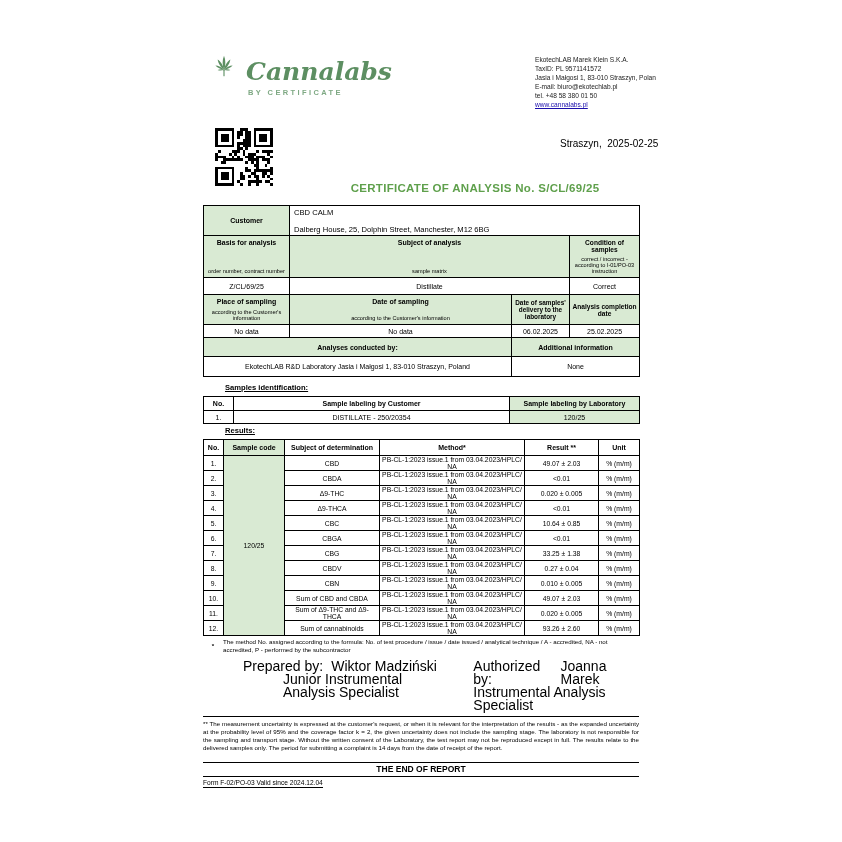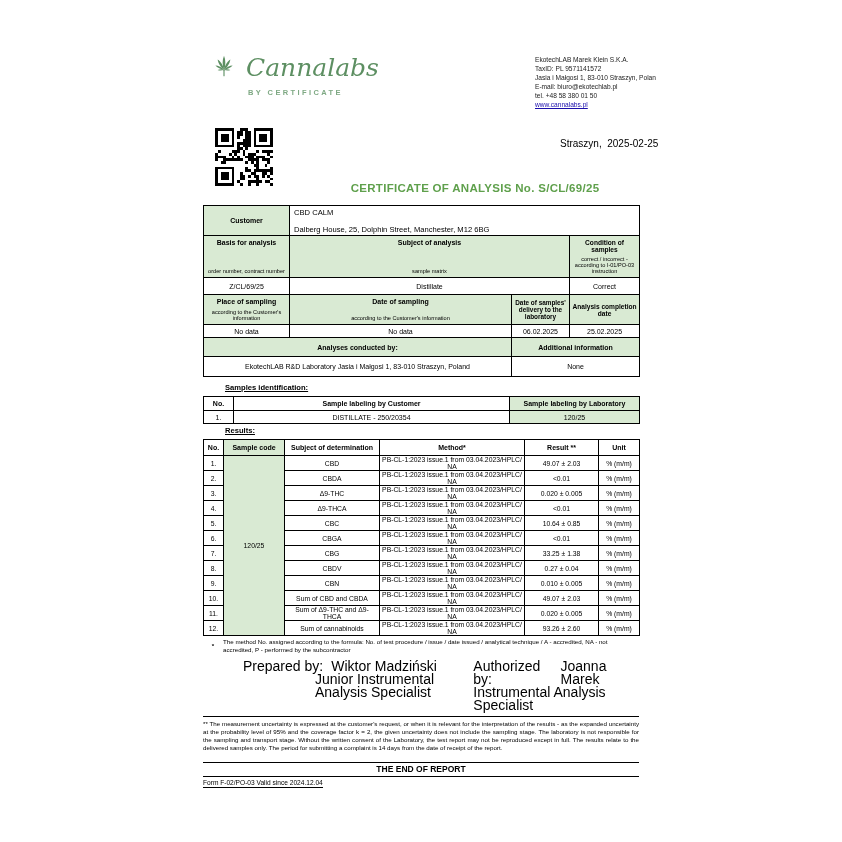--- a/index.html
+++ b/index.html
@@ -2,21 +2,21 @@
 <html><head>
 <meta charset="utf-8">
 <style>
   * { margin:0; padding:0; box-sizing:border-box; }
   html,body { width:842px; height:842px; background:#ffffff; }
   body { font-family:"Liberation Sans", sans-serif; color:#000; position:relative; font-size:8px; }
   .page { position:absolute; inset:0; background:#fff; overflow:hidden; }
 
   
   .logo { position:absolute; left:208px; top:50px; width:150px; }
-  .logo-row { display:flex; align-items:center; gap:6px; }
+  .logo-row { display:flex; align-items:flex-end; gap:6px;font-weight:bold; }
   .brand-script { font-family:"DejaVu Serif", serif; font-style:italic; font-size:25px; color:#5d8f62; line-height:1; }
   .brand-tagline { font-size:7.5px; font-weight:bold; letter-spacing:2.4px; color:#7fa984; margin:4px 0 0 40px; }
 
   .company-info { position:absolute; left:535px; top:55px; font-size:6.6px; line-height:9px; color:#222; }
   .company-info a { color:#1a0dab; text-decoration:underline; }
 
   .qr-wrap { position:absolute; left:215px; top:128px; width:58px; height:58px; }
   .qr-wrap svg { width:100%; height:100%; shape-rendering:crispEdges; }
 
   .place-date { position:absolute; left:560px; top:138px; font-size:10px; white-space:pre;text-align:right; }
@@ -452,21 +452,21 @@
     </div>
   </div>
 
   <div class="signatures">
     <div class="sig-row">
       <div class="sig-left">
         <div class="sig-name-line">
           <span>Prepared by:</span>
           <span>Wiktor Madziński</span>
         </div>
-        <div style="margin-left:72px">Junior Instrumental Analysis Specialist</div>
+        <div style="margin-left:40px">Junior Instrumental Analysis Specialist</div>
       </div>
       <div class="sig-right">
         <div class="sig-name-line">
           <span>Authorized by:</span>
           <span>Joanna Marek</span>
         </div>
         <div>Instrumental Analysis Specialist</div>
       </div>
     </div>
   </div>

